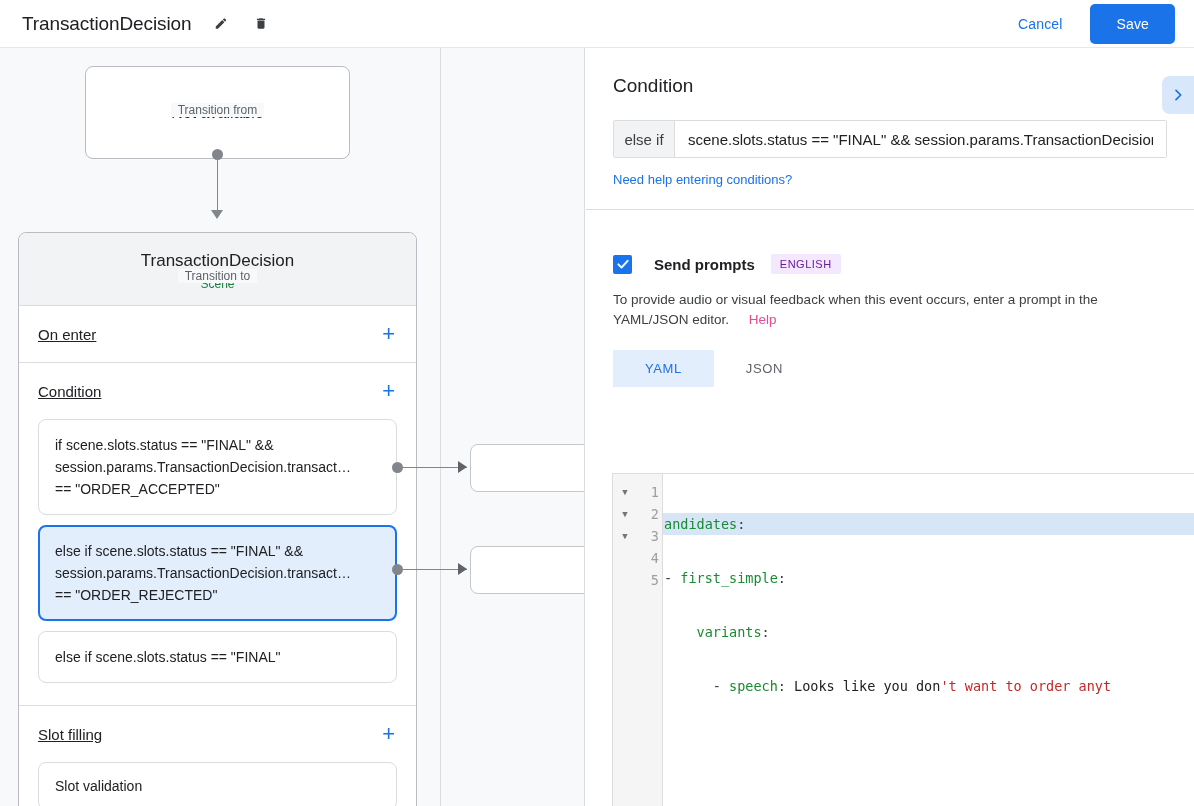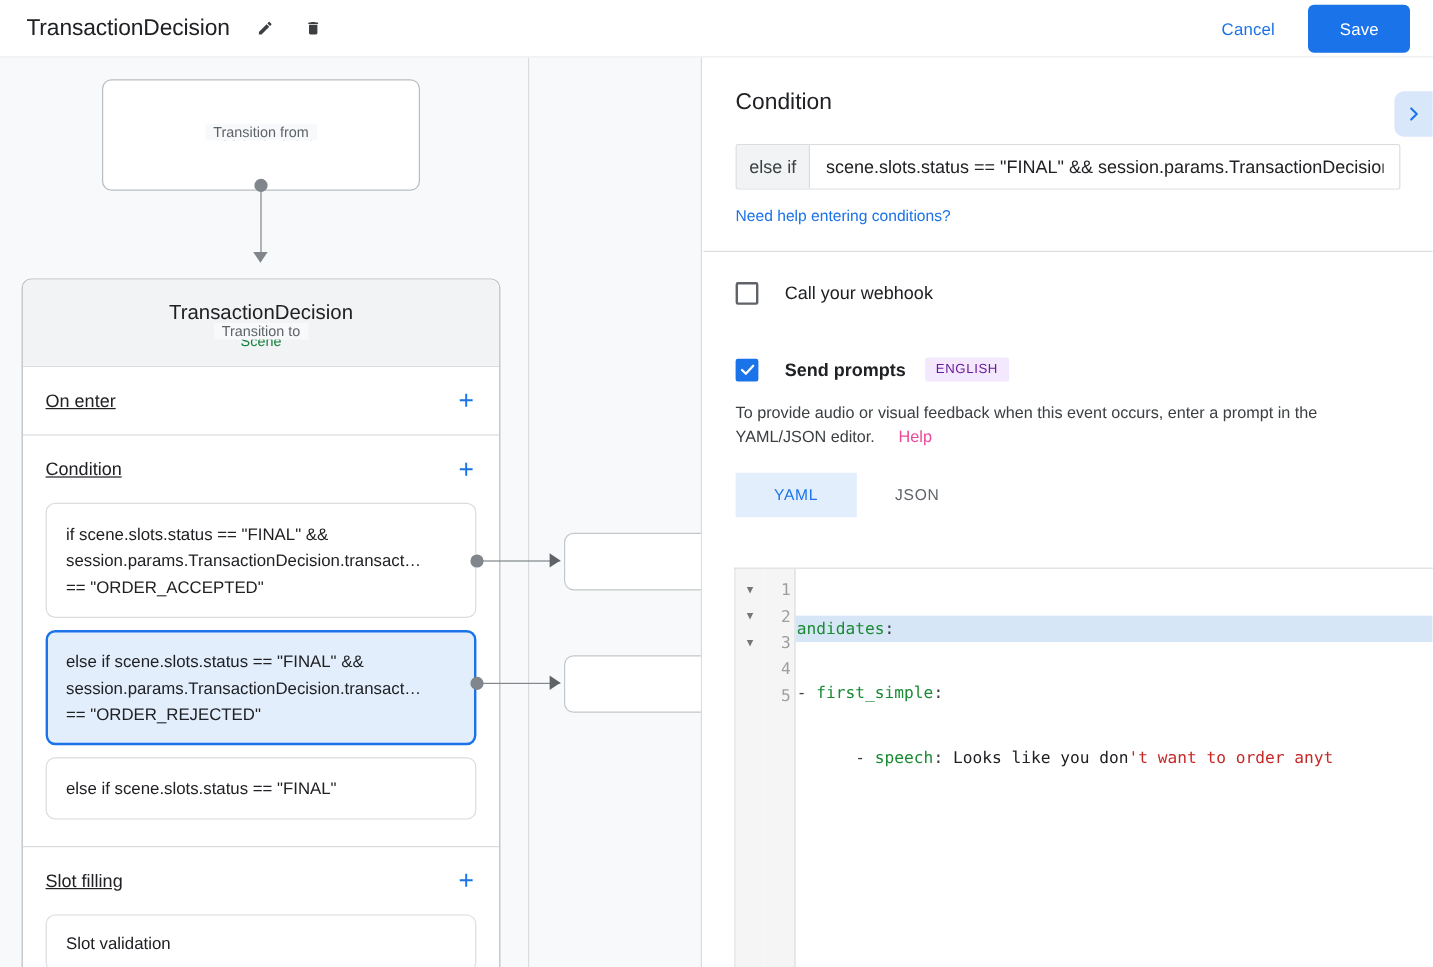--- a/index.html
+++ b/index.html
@@ -422,24 +422,20 @@
     <div class="cond-input-row">
       <div class="cond-prefix">else if</div>
       <input class="cond-input" value="scene.slots.status == &quot;FINAL&quot; &amp;&amp; session.params.TransactionDecision." placeholder="Enter a condition" style="">
     </div>
 
     <a class="help-link">Need help entering conditions?</a>
   </div>
 
   <div class="panel-sec" style="border-bottom:none; padding-bottom:0;">
 
-    <div class="check-row">
-      <div class="cbox"></div>
-      <span class="check-label">Call your webhook</span>
-    </div>
 
     <div class="check-row" style="margin-top:44px">
       <div class="cbox checked">
         <svg width="14" height="14" viewBox="0 0 24 24" fill="none" stroke="#ffffff" stroke-width="3.2" stroke-linecap="round" stroke-linejoin="round">
           <polyline points="4 12.5 9.5 18 20 6.5"></polyline>
         </svg>
       </div>
       <span class="check-label bold">Send prompts</span>
       <span class="lang-badge">ENGLISH</span>
     </div>
@@ -466,16 +462,17 @@
   <div class="gutter">
     <div>1</div>
     <div>2</div>
     <div>3</div>
     <div>4</div>
     <div>5</div>
   </div>
   <div class="code">
     <div class="line hl"><span class="p"></span><span class="k">andidates</span><span class="p">:</span></div>
     <div class="line"><span class="p">-&nbsp;</span><span class="k">first_simple</span><span class="p">:</span></div>
+    <div class="line"><span class="p">&nbsp;&nbsp;&nbsp;&nbsp;</span><span class="k">variants</span><span class="p">:</span></div>
     <div class="line"><span class="p">&nbsp;&nbsp;&nbsp;&nbsp;&nbsp;&nbsp;-&nbsp;</span><span class="k">speech</span><span class="p">:</span><span class="t">&nbsp;Looks&nbsp;like&nbsp;you&nbsp;don</span><span class="s">'t&nbsp;want&nbsp;to&nbsp;order&nbsp;anyt</span></div>
     <div class="line"><span></span></div>
   </div>
 </div>
 
 </body></html>

